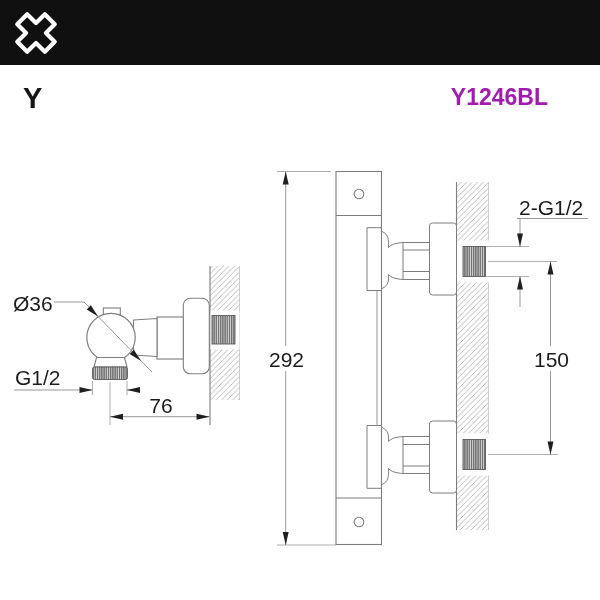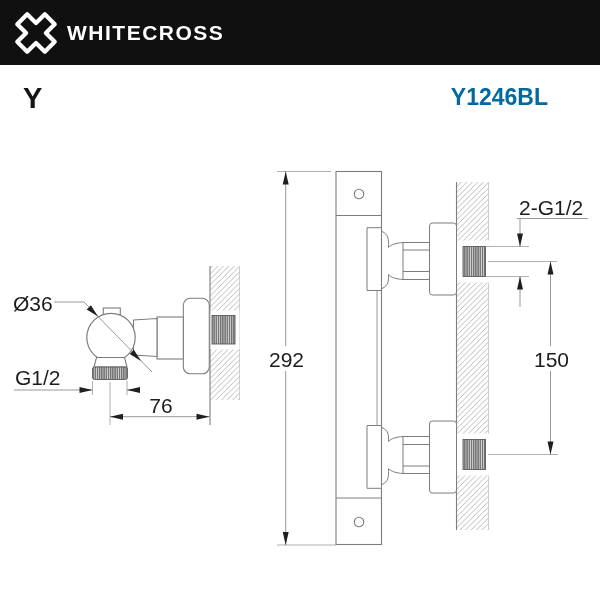--- a/index.html
+++ b/index.html
@@ -3,34 +3,33 @@
 <meta charset="utf-8">
 <style>
   html,body{margin:0;padding:0;background:#fff;}
   #stage{position:relative;width:600px;height:600px;background:#ffffff;overflow:hidden;
          font-family:"Liberation Sans",sans-serif;}
   .header{position:absolute;left:0;top:0;width:600px;height:65px;background:#101010;
           display:flex;align-items:center;}
   .logo-icon{margin-left:14px;flex:0 0 auto;}
   .brand{color:#ffffff;font-size:21px;font-weight:600;letter-spacing:1.5px;margin-left:9px;}
   .series{position:absolute;left:23px;top:84px;font-size:29px;font-weight:700;color:#151515;line-height:1;}
-  .code{position:absolute;right:52px;top:86px;font-size:23px;font-weight:700;color:#0369a1;line-height:1;text-align:right;}
+  .code{position:absolute;right:52px;top:86px;font-size:23px;font-weight:700;color:#a21caf;line-height:1;text-align:right;}
   svg text{font-family:"Liberation Sans",sans-serif;}
   .dimtxt{font-size:21px;fill:#1c1c1c;}
 </style>
 </head>
 <body>
 
 <div id="stage">
 
   <div class="header">
     <svg class="logo-icon" width="44" height="46" viewBox="0 0 44 46">
       <polygon points="-7,-19.5 7,-19.5 7,-7 19.5,-7 19.5,7 7,7 7,19.5 -7,19.5 -7,7 -19.5,7 -19.5,-7 -7,-7" transform="translate(22,23) rotate(45)" fill="none" stroke="#ffffff" stroke-width="4.2" stroke-linejoin="round"></polygon>
     </svg>
-    <span class="brand">WHITECROSS</span>
   </div>
 
   <span class="series">Y</span>
   <span class="code">Y1246BL</span>
 
   <svg width="600" height="600" viewBox="0 0 600 600" style="position:absolute;left:0;top:0;">
     <defs>
       <pattern id="hatch" width="5.5" height="5.5" patternUnits="userSpaceOnUse">
         <path d="M0,5.5 L5.5,0 M-1.4,1.4 L1.4,-1.4 M4.1,6.9 L6.9,4.1" stroke="#b3b3b3" stroke-width="0.9" fill="none"></path>
       </pattern>

